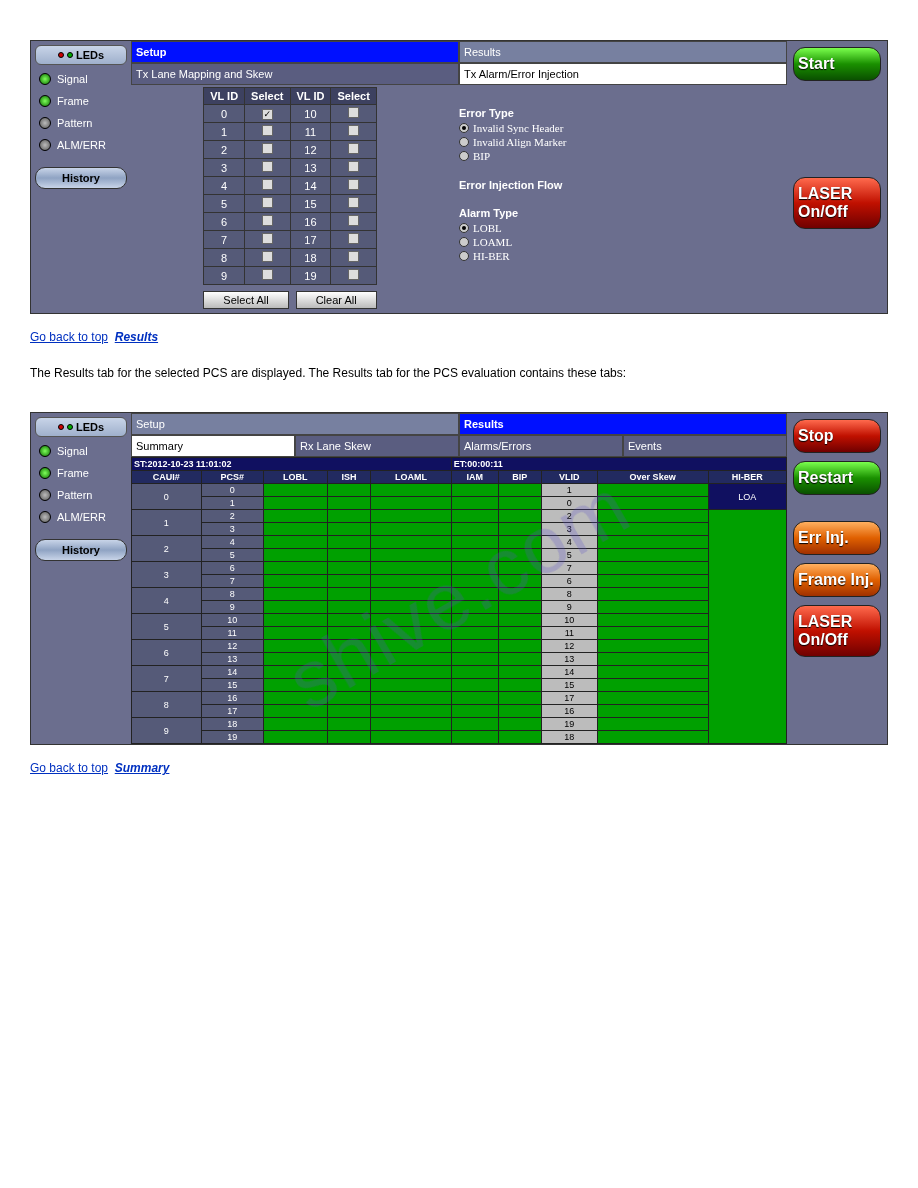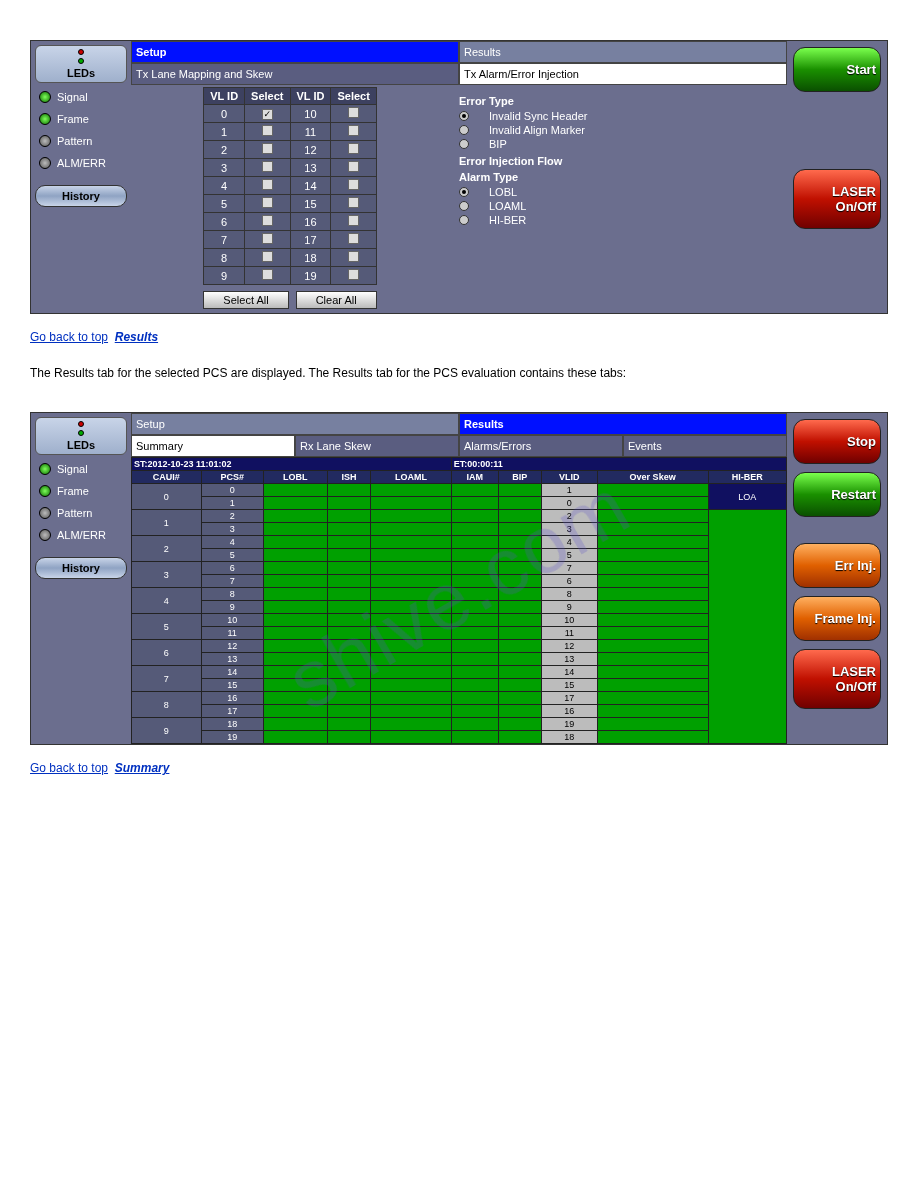--- a/index.html
+++ b/index.html
@@ -1,19 +1,19 @@
 <!DOCTYPE html>
 <html><head>
 <meta charset="utf-8">
 <style>
   * { box-sizing: border-box; margin: 0; padding: 0; }
   body { font-family: Arial, sans-serif; font-size: 11px; background: #fff; padding: 40px 30px; }
   .app-panel { display: flex; background: #6b6e8e; border: 1px solid #333; margin-bottom: 10px; }
   .leds-col { width: 100px; background: #6b6e8e; padding: 4px; display: flex; flex-direction: column; gap: 6px; }
-  .leds-header { background: linear-gradient(#c8d4e8,#9fb0cc); border: 1px solid #555; border-radius: 6px; padding: 3px 6px; color: #000; font-weight: bold; text-align: center; display: flex; align-items: center; justify-content: center; gap: 3px; flex-direction: column; }
+  .leds-header { background: linear-gradient(#c8d4e8,#9fb0cc); border: 1px solid #555; border-radius: 6px; padding: 3px 6px; color: #000; font-weight: bold; text-align: center; display: flex; align-items: center; justify-content: center; gap: 3px; }
   .mini-led { width:6px; height:6px; border-radius:50%; display:inline-block; border:1px solid #000;}
   .mini-led.r { background:#c00;} .mini-led.g { background:#0a0;}
   .led-item { display: flex; align-items: center; gap: 6px; color: #fff; font-size:11px; padding: 2px 4px;}
   .led-dot { width: 12px; height: 12px; border-radius: 50%; border: 1px solid #000; }
   .green { background: radial-gradient(#7fff5a,#0a6b00); }
   .gray { background: radial-gradient(#bbb,#555); }
   .pill-btn { background: linear-gradient(#c8d4e8,#8fa3c3,#c8d4e8); border: 1px solid #333; border-radius: 10px; padding: 4px 8px; color: #000; font-weight: bold; text-align: center; cursor: pointer; margin-top: 8px;}
   .main-col { flex: 1; background:#6b6e8e; }
   .tabbar { display: flex; }
   .tab { flex: 1; text-align: left; padding: 4px; border: 1px solid #444; color: #fff; cursor:pointer; }
@@ -24,26 +24,26 @@
   .sub-flex { display:flex; }
   .sub-left { flex:1; }
   .sub-right { flex:1; }
   .lane-table { border-collapse: collapse; margin: 2px auto; }
   .lane-table th, .lane-table td { border: 1px solid #333; padding: 2px 6px; color:#fff; background:#555a78; text-align:center;}
   .lane-table th { background:#3d4160; }
   .chk { width:11px; height:11px; background:#ddd; border:1px solid #666; display:inline-block; }
   .chk.on::after { content:"✓"; font-size:9px; color:#000; display:block; line-height:9px;}
   .small-btn { background: linear-gradient(#fff,#bbb); border:1px solid #333; padding:2px 19px; cursor:pointer; font-size:11px; margin:4px 2px;text-align:right;}
   .opt-panel { padding:6px 10px; color:#fff; }
-  .sec-title { font-weight:bold; margin:4px 0 2px; }
-  .radio-row { display:flex; align-items:center; gap:20px; padding:1px 0;}
+  .sec-title { font-weight:bold; margin:16px 0 2px; }
+  .radio-row { display:flex; align-items:center; gap:4px; padding:1px 0;font-family:Liberation Serif, serif;}
   .radio { width:10px; height:10px; border-radius:50%; background:#ccc; border:1px solid #333; display:inline-block; position:relative;}
   .radio.on::after { content:""; width:4px; height:4px; border-radius:50%; background:#000; position:absolute; top:2px; left:2px;}
   .right-col { width: 100px; padding: 6px; display: flex; flex-direction: column; gap: 8px; background:#6b6e8e;}
-  .btn3d { border-radius: 12px; padding: 14px 4px; text-align: right; color:#fff; font-weight:bold; border:1px solid #222; cursor:pointer; font-size:13px;}
+  .btn3d { border-radius: 12px; padding: 7px 4px; text-align: left; color:#fff; font-weight:bold; border:1px solid #222; cursor:pointer; font-size:16px;}
   .btn-green { background: linear-gradient(#7aff4d,#1a9000,#0a5000); text-shadow:0 1px 1px #000;}
   .btn-red { background: linear-gradient(#ff6a4d,#c01000,#700000); text-shadow:0 1px 1px #000;}
   .btn-orange { background: linear-gradient(#ffb060,#e06000,#a03000); text-shadow:0 1px 1px #000;}
   .res-table { border-collapse: collapse; width:100%; font-size:9px; }
   .res-table th, .res-table td { border:1px solid #222; padding:1px 2px; text-align:center; color:#fff; background:#555a78;}
   .res-table th { background:#222a60; }
   .cell-green { background:#00a000 !important;}
   .cell-lt { background:#bcbcbc !important; color:#000 !important;}
   .desc { margin: 14px 0 30px; font-size: 12px; color:#000; line-height:1.5;}
   .desc a { color:#0030c0; }

